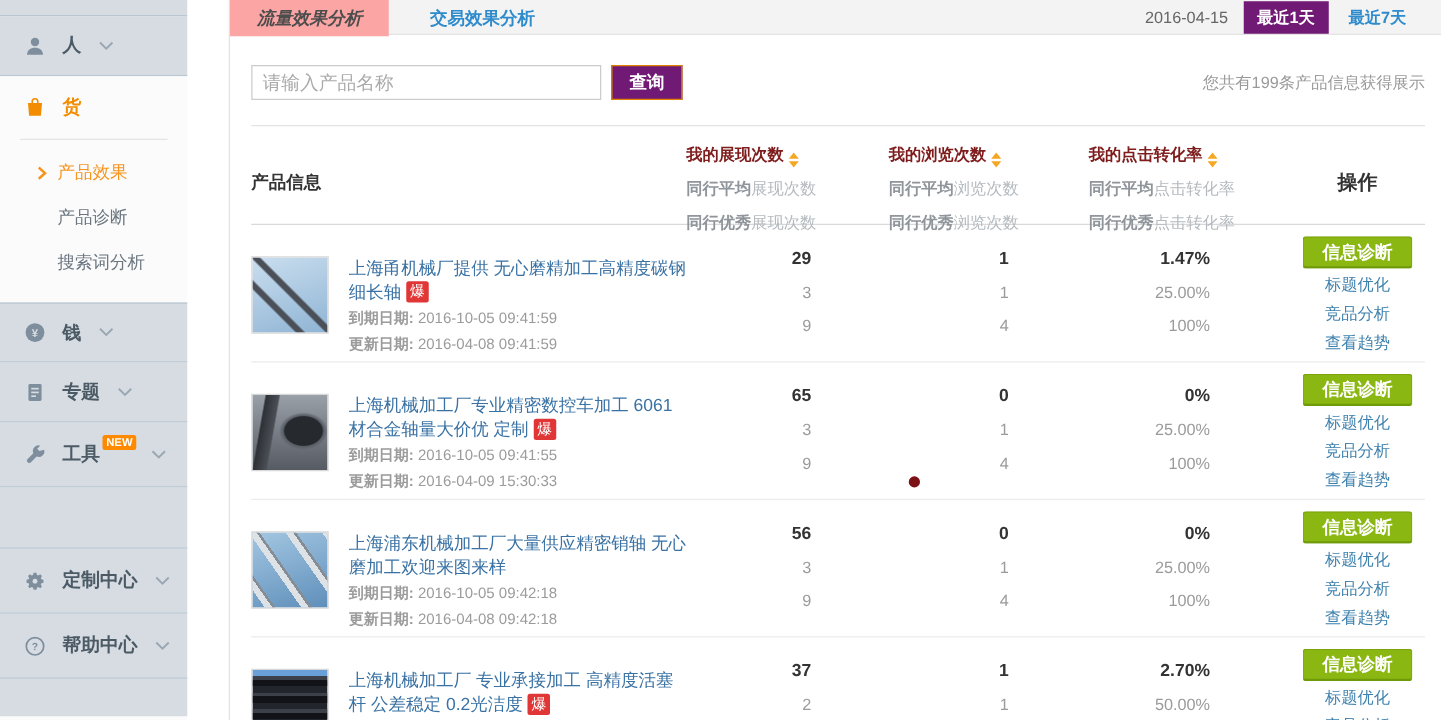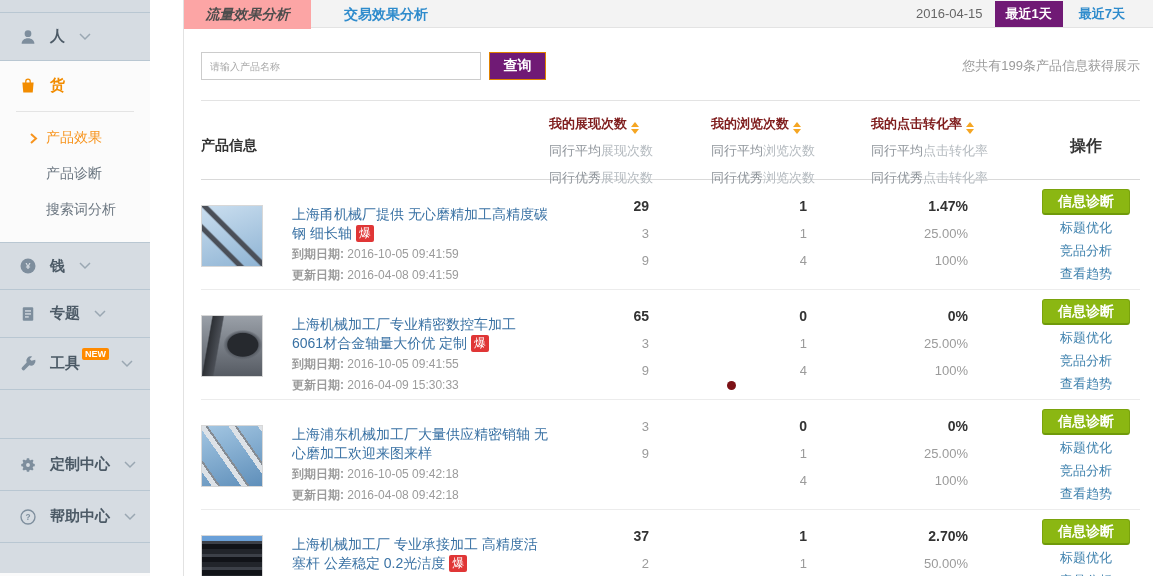--- a/index.html
+++ b/index.html
@@ -42,35 +42,35 @@
   .tab.inactive { width:150px; color:#2e8bcc; }
   .range-box { margin-left:auto; display:flex; align-items:center; padding-right:28px; }
   .date-label { font-size:13px; color:#666; margin-right:12px; }
   .btn-1d { background:#701a75; color:#fff; font-size:13px; font-weight:bold;
     padding:4px 11px; margin-right:16px; cursor:pointer; }
   .link-7d { color:#2e8bcc; font-size:13px; font-weight:bold; cursor:pointer; }
 
   .content { padding:0 13px 0 17px; }
   .search-row { margin-top:24px; display:flex; align-items:center; }
   .search-input { width:280px; height:28px; border:1px solid #ccc; padding:0 8px;
-    font-size:10px; color:#555; background:#fff; }
+    font-size:15px; color:#555; background:#fff; }
   .search-input::placeholder { color:#aaa; }
   .btn-query { margin-left:8px; width:57px; height:28px; background:#701a75;
     border:1px solid #e08200; color:#fff; font-size:14px; font-weight:bold; cursor:pointer; }
   .summary { margin-left:auto; font-size:13px; color:#9a9a9a; }
 
   
   .grid { display:grid; grid-template-columns:348px 100px 158px 161px 63px 110px; }
   .thead { margin-top:20px; border-top:1px solid #e3e3e3; border-bottom:1px solid #d9d9d9; height:80px; }
   .th-product { display:flex; align-items:center; font-size:14px; font-weight:bold; color:#333; }
   .th-metric { padding-top:9px; line-height:27px; font-size:13px; white-space:nowrap; }
   .th-metric .mine { font-weight:bold; color:#7f1d1d; font-size:13px; }
   .th-metric.ind-views { padding-left:62px; }
   .th-metric.ind-ctr { padding-left:64px; }
-  .peer-prefix { color:#8f959b; font-weight:normal; }
+  .peer-prefix { color:#8f959b; font-weight:bold; }
   .peer-suffix { color:#b4babf; }
   .th-action { display:flex; align-items:center; justify-content:center; font-size:16px; font-weight:bold; color:#333; }
   .sort { display:inline-flex; flex-direction:column; margin-left:4px; vertical-align:1px; }
   .sort i { display:block; width:0; height:0; border-left:4px solid transparent; border-right:4px solid transparent; }
   .sort .up { border-bottom:5px solid #f5a623; margin-bottom:2px; }
   .sort .dn { border-top:5px solid #f5a623; }
 
   .trow { height:110px; border-bottom:1px solid #ececec; }
   .cell-product { display:flex; padding-top:25px; }
   .thumb { width:62px; height:62px; border:1px solid #d8d8d8; flex:0 0 auto; }
@@ -81,21 +81,21 @@
   .thumb-2 { background:
       radial-gradient(ellipse at 68% 48%, #26292e 0 26%, #595e66 28%, transparent 34%),
       linear-gradient(100deg, transparent 14%, #2e3136 16%, #4a4e55 30%, transparent 32%),
       linear-gradient(180deg,#9aa0a8,#565b63); }
   .thumb-3 { background:
       repeating-linear-gradient(55deg, transparent 0 8px, #dde2e7 8px 13px, #858c94 13px 15px, transparent 15px 24px),
       linear-gradient(160deg,#a3c6e2,#5f8fba); }
   .thumb-4 { background:
       repeating-linear-gradient(180deg, transparent 0 5px, #3c4048 5px 8px, #111318 8px 13px),
       linear-gradient(180deg,#6aa0d8 0 14%, #22252b 14%); }
-  .prod-text { margin-left:29px; width:272px; }
+  .prod-text { margin-left:16px; width:272px; }
   .prod-title { font-size:14px; color:#3a72a4; line-height:19px; cursor:pointer; }
   .hot-badge { display:inline-block; background:#e03636; color:#fff; font-size:12px;
     line-height:15px; padding:1px 3px; border-radius:2px; margin-left:4px; vertical-align:1px; }
   .prod-date { font-size:12px; color:#9b9b9b; line-height:19px; margin-top:2px; white-space:nowrap; }
   .prod-date .dlabel { font-weight:bold; }
 
   .cell-num { text-align:right; padding-top:13px; }
   .cell-num div { height:27px; line-height:27px; }
   .num-mine { font-size:14px; font-weight:bold; color:#333; }
   .num-peer { font-size:13px; color:#9b9b9b; }
@@ -380,20 +380,21 @@
         <div class="grid trow">
           <div class="cell-product">
             <div class="thumb thumb-3"></div>
             <div class="prod-text">
               <span class="prod-title">上海浦东机械加工厂大量供应精密销轴 无心磨加工欢迎来图来样</span>
               <div class="prod-date"><span class="dlabel">到期日期:</span> <span>2016-10-05 09:42:18</span></div>
               <div class="prod-date"><span class="dlabel">更新日期:</span> <span>2016-04-08 09:42:18</span></div>
             </div>
           </div>
           <div class="cell-num">
+            <div class="num-mine">56</div>
             <div class="num-peer">3</div>
             <div class="num-peer">9</div>
           </div>
           <div class="cell-num">
             <div class="num-mine">0</div>
             <div class="num-peer">1</div>
             <div class="num-peer">4</div>
           </div>
           <div class="cell-num">
             <div class="num-mine">0%</div>

